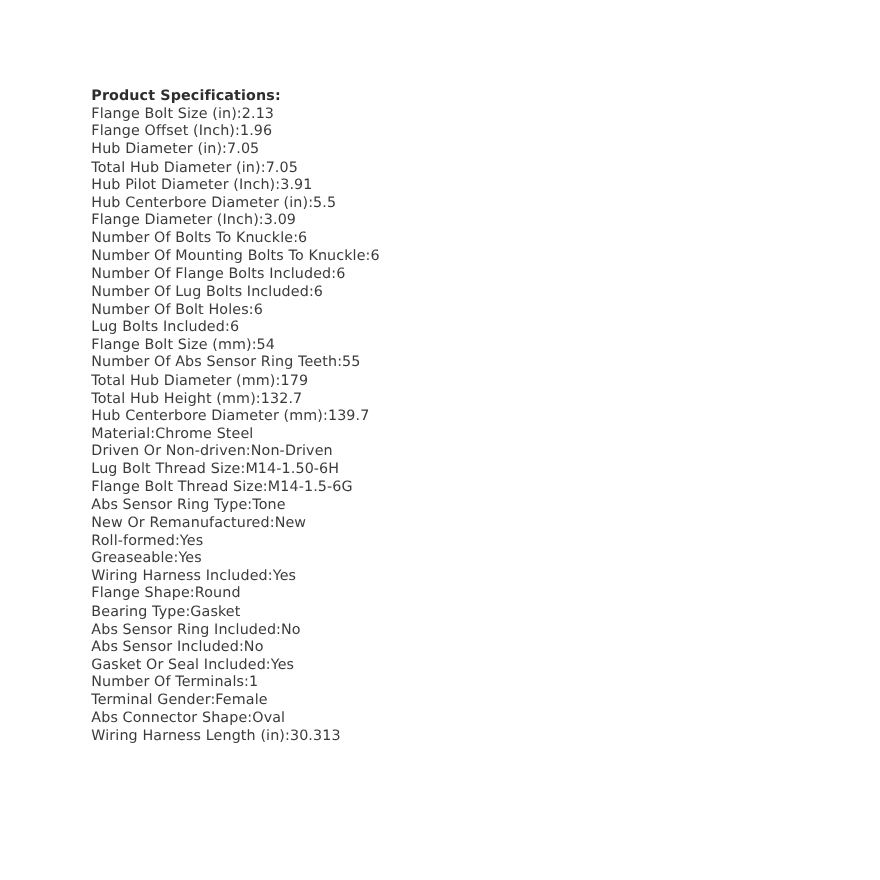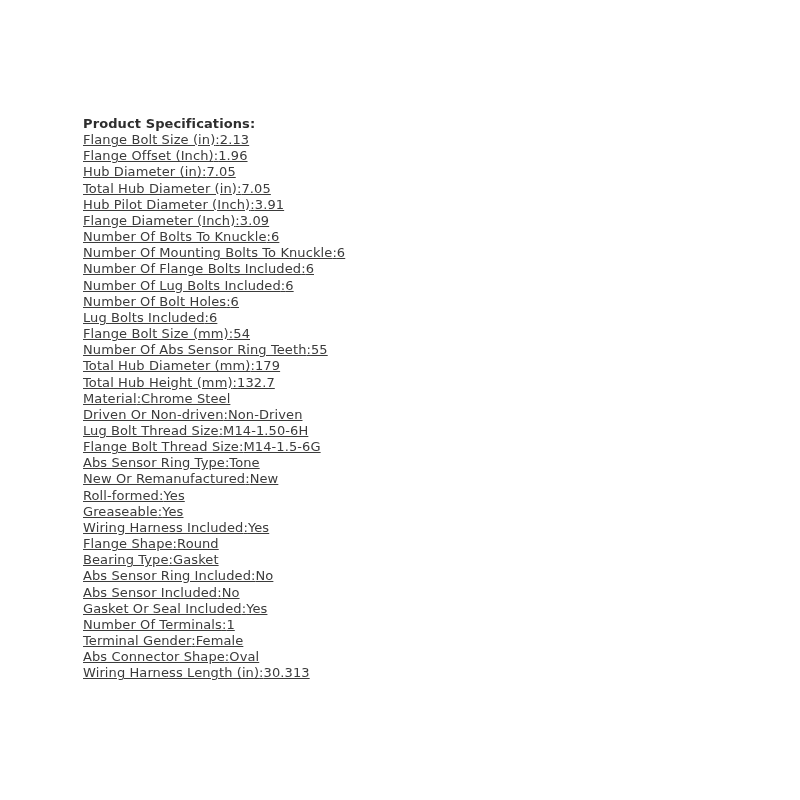--- a/index.html
+++ b/index.html
@@ -18,29 +18,27 @@
   }
   .spec-sheet {
     position: absolute;
     left: 83px;
     top: 80px;
     width: 640px;
     color: #3b3b3b;
     font-size: 13px;
     line-height: 16.15px;
     letter-spacing: 0.1px;
-    margin-top: 36px;
   }
   .spec-title {
     font-weight: bold;
     color: #2e2e2e;
   }
   .spec-line {
     white-space: nowrap;
-    text-decoration: underline;
   }
   .spec-label, .spec-separator, .spec-value {
     display: inline;
   }
 </style>
 </head>
 <body>
 
 <div class="page">
   <div class="spec-sheet">
@@ -50,20 +48,21 @@
 
   <div class="spec-line"><span class="spec-label">Flange Offset (Inch)</span><span class="spec-separator">:</span><span class="spec-value">1.96</span></div>
 
   <div class="spec-line"><span class="spec-label">Hub Diameter (in)</span><span class="spec-separator">:</span><span class="spec-value">7.05</span></div>
 
   <div class="spec-line"><span class="spec-label">Total Hub Diameter (in)</span><span class="spec-separator">:</span><span class="spec-value">7.05</span></div>
 
   <div class="spec-line"><span class="spec-label">Hub Pilot Diameter (Inch)</span><span class="spec-separator">:</span><span class="spec-value">3.91</span></div>
 
 
+  <div class="spec-line"><span class="spec-label">Hub Centerbore Diameter (in)</span><span class="spec-separator">:</span><span class="spec-value">5.5</span></div>
 
   <div class="spec-line"><span class="spec-label">Flange Diameter (Inch)</span><span class="spec-separator">:</span><span class="spec-value">3.09</span></div>
 
   <div class="spec-line"><span class="spec-label">Number Of Bolts To Knuckle</span><span class="spec-separator">:</span><span class="spec-value">6</span></div>
 
   <div class="spec-line"><span class="spec-label">Number Of Mounting Bolts To Knuckle</span><span class="spec-separator">:</span><span class="spec-value">6</span></div>
 
   <div class="spec-line"><span class="spec-label">Number Of Flange Bolts Included</span><span class="spec-separator">:</span><span class="spec-value">6</span></div>
 
 
@@ -74,20 +73,21 @@
   <div class="spec-line"><span class="spec-label">Lug Bolts Included</span><span class="spec-separator">:</span><span class="spec-value">6</span></div>
 
   <div class="spec-line"><span class="spec-label">Flange Bolt Size (mm)</span><span class="spec-separator">:</span><span class="spec-value">54</span></div>
 
   <div class="spec-line"><span class="spec-label">Number Of Abs Sensor Ring Teeth</span><span class="spec-separator">:</span><span class="spec-value">55</span></div>
 
   <div class="spec-line"><span class="spec-label">Total Hub Diameter (mm)</span><span class="spec-separator">:</span><span class="spec-value">179</span></div>
 
   <div class="spec-line"><span class="spec-label">Total Hub Height (mm)</span><span class="spec-separator">:</span><span class="spec-value">132.7</span></div>
 
+  <div class="spec-line"><span class="spec-label">Hub Centerbore Diameter (mm)</span><span class="spec-separator">:</span><span class="spec-value">139.7</span></div>
 
   <div class="spec-line"><span class="spec-label">Material</span><span class="spec-separator">:</span><span class="spec-value">Chrome Steel</span></div>
 
   <div class="spec-line"><span class="spec-label">Driven Or Non-driven</span><span class="spec-separator">:</span><span class="spec-value">Non-Driven</span></div>
 
   <div class="spec-line"><span class="spec-label">Lug Bolt Thread Size</span><span class="spec-separator">:</span><span class="spec-value">M14-1.50-6H</span></div>
 
   <div class="spec-line"><span class="spec-label">Flange Bolt Thread Size</span><span class="spec-separator">:</span><span class="spec-value">M14-1.5-6G</span></div>
 
   <div class="spec-line"><span class="spec-label">Abs Sensor Ring Type</span><span class="spec-separator">:</span><span class="spec-value">Tone</span></div>

